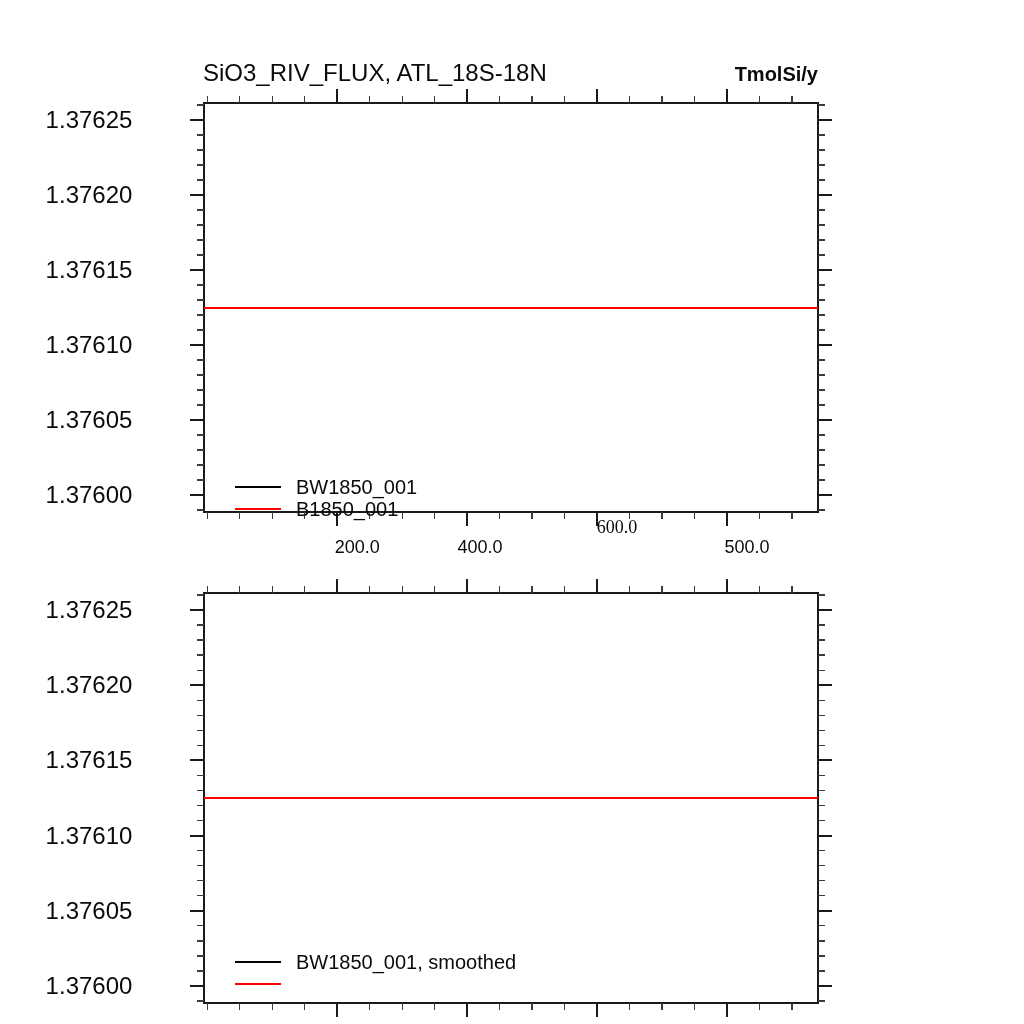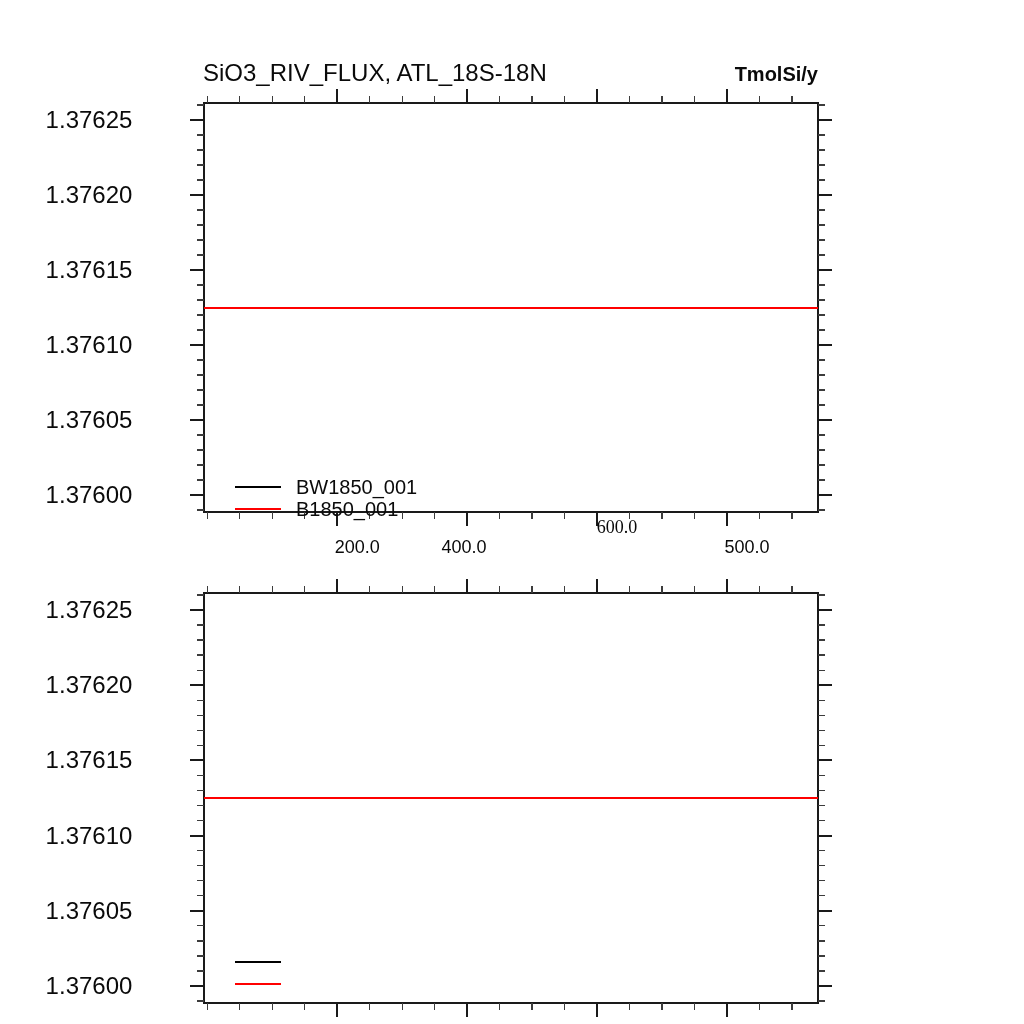--- a/index.html
+++ b/index.html
@@ -229,27 +229,28 @@
     </div>
     <div class="legend-row">
       <span class="legend-line" style="background: rgb(255, 0, 0);"></span>
       <span class="legend-label">B1850_001</span>
     </div>
   </div>
 
   <div class="legend" id="legend-bottom" style="left:235px;top:951px;">
     <div class="legend-row">
       <span class="legend-line" style="background: rgb(0, 0, 0);"></span>
+      <span class="legend-label">BW1850_001, smoothed</span>
     </div>
     <div class="legend-row">
       <span class="legend-line" style="background: rgb(255, 0, 0);"></span>
     </div>
   </div>
 <div class="x-tick-label" style="left: 337.196px; top: 534px;">200.0</div>
-    <div class="x-tick-label" style="left: 444px; top: 534px;">400.0</div>
+    <div class="x-tick-label" style="left: 460px; top: 534px;">400.0</div>
     <div class="x-tick-label" style="left: 597.09px; top: 514px; font-family: Liberation Serif, serif;">600.0</div>
     <div class="x-tick-label" style="left: 727.037px; top: 534px;">500.0</div>
     <div class="y-tick-label" style="top: 483.046px;">1.37600</div>
     <div class="y-tick-label" style="top: 408.028px;">1.37605</div>
     <div class="y-tick-label" style="top: 333.009px;">1.37610</div>
     <div class="y-tick-label" style="top: 257.991px;">1.37615</div>
     <div class="y-tick-label" style="top: 182.972px;">1.37620</div>
     <div class="y-tick-label" style="top: 107.954px;">1.37625</div>
     <div class="y-tick-label" style="top: 974.004px;">1.37600</div>
     <div class="y-tick-label" style="top: 898.803px;">1.37605</div>

